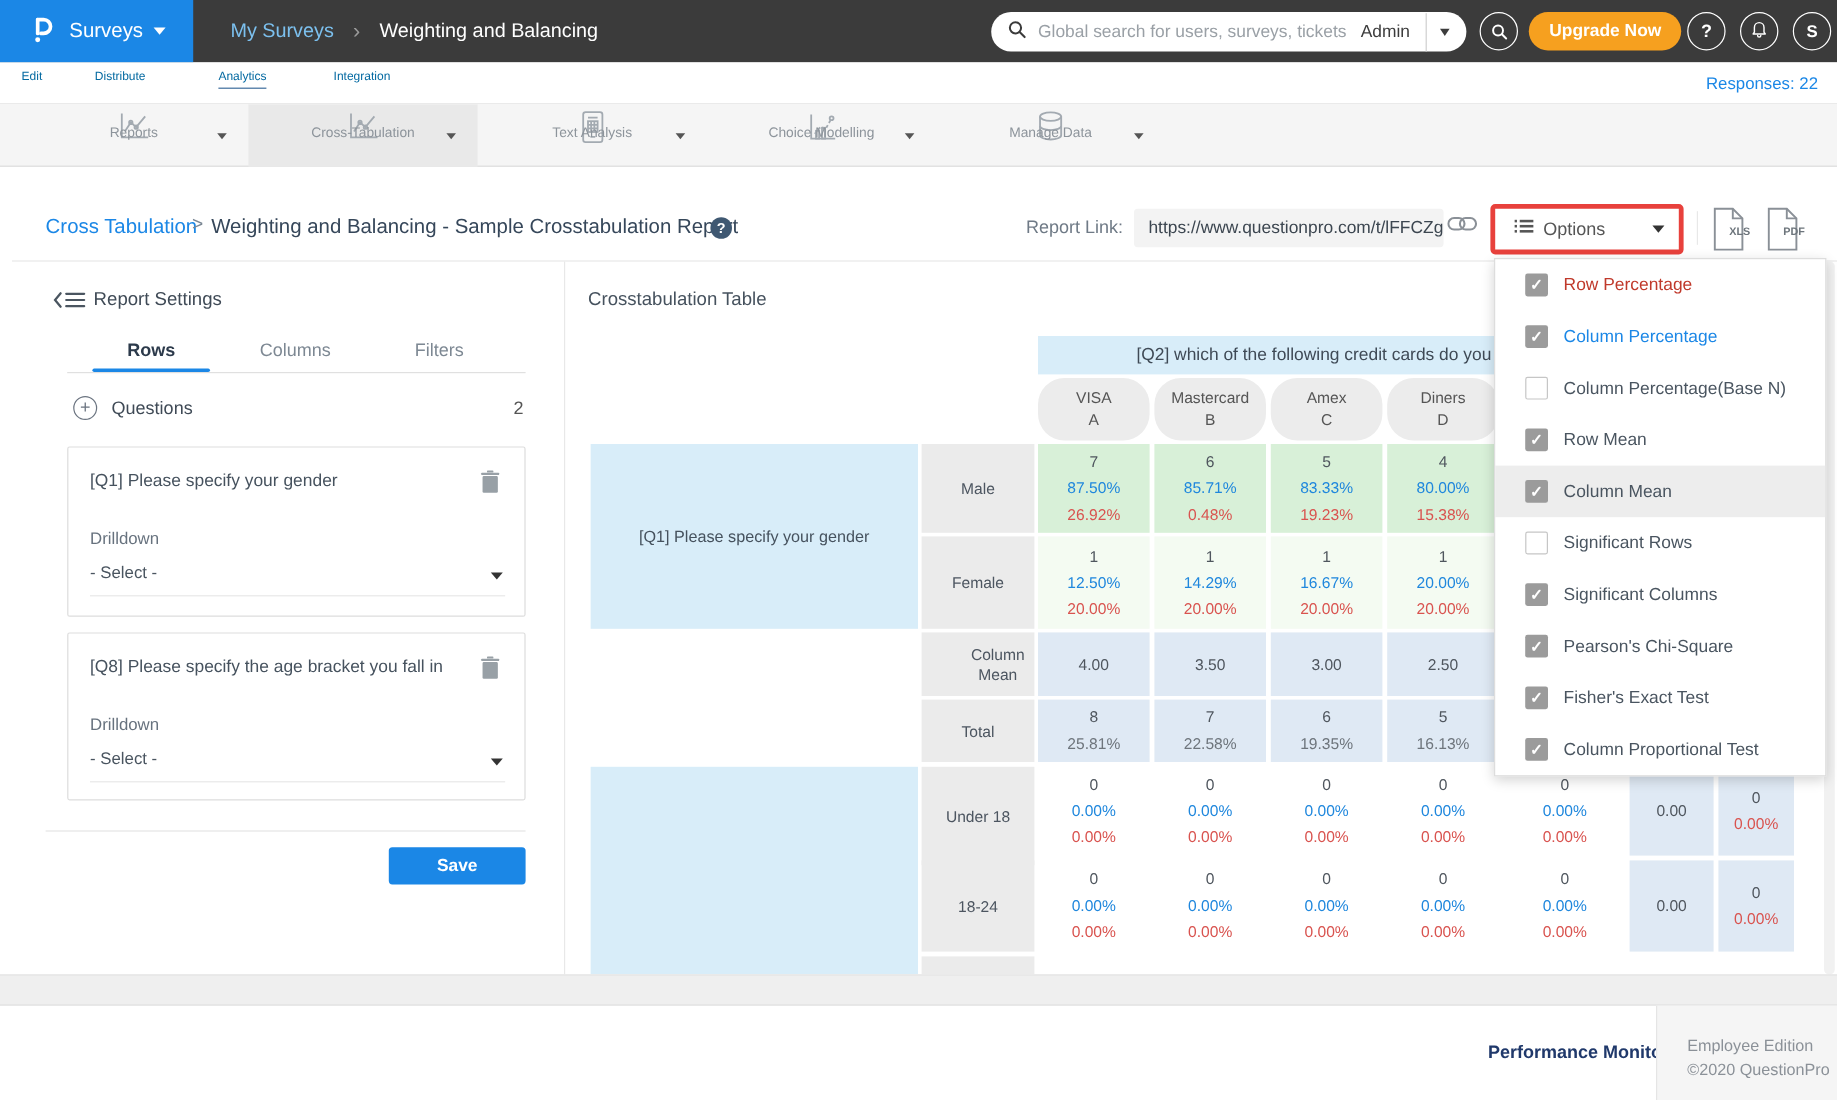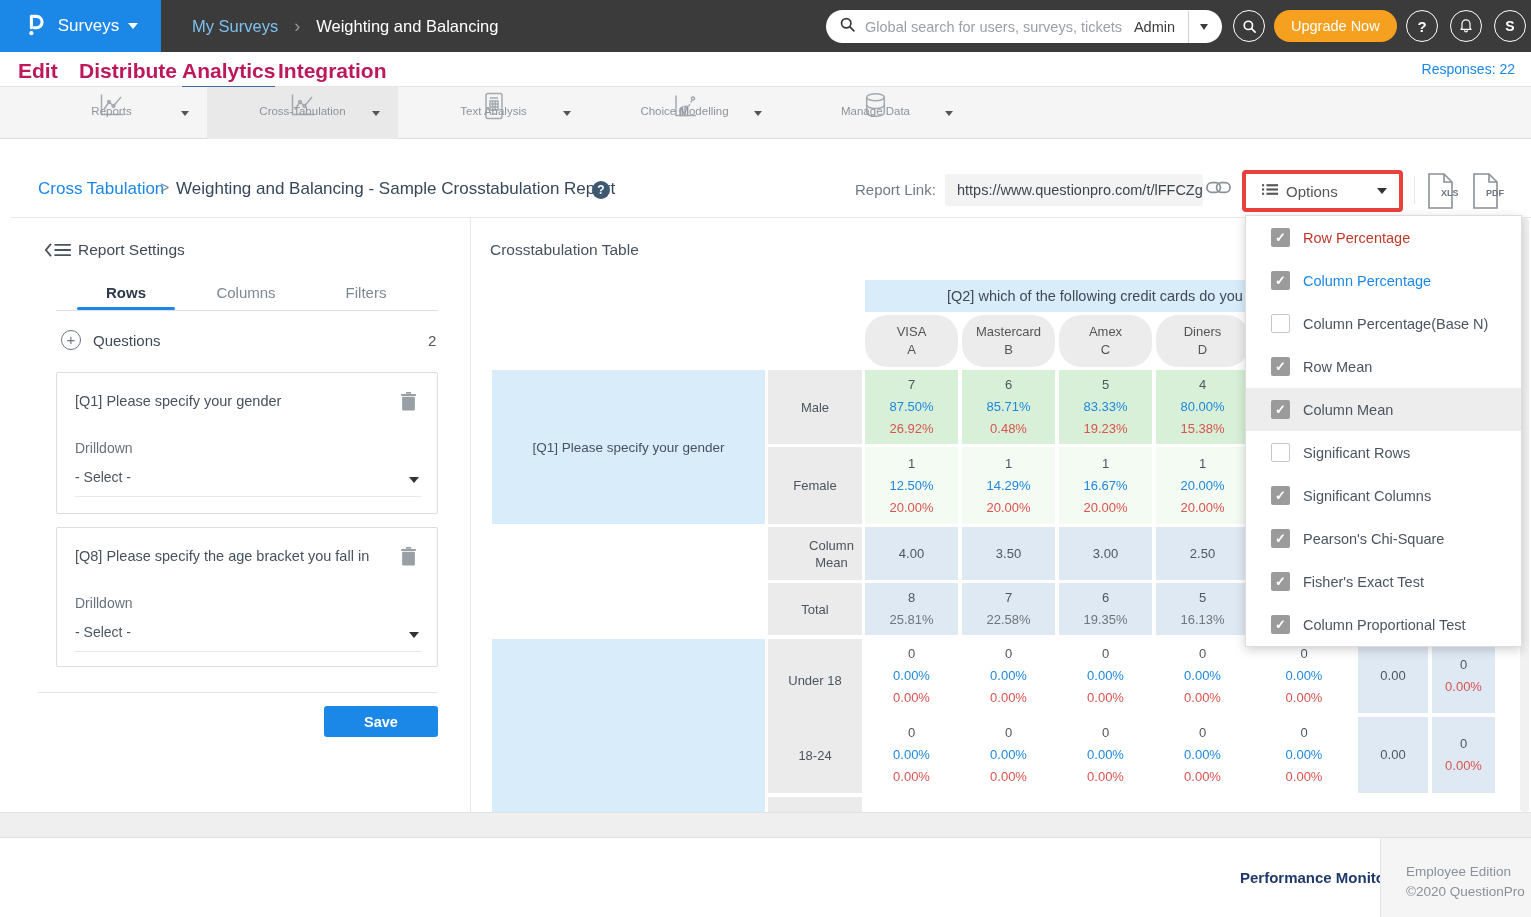--- a/index.html
+++ b/index.html
@@ -21,27 +21,27 @@
   .crumb-title { color:#ffffff; font-size:16.5px; }
   .search-pill { left:826px; top:10px; width:396px; height:33px; background:#fff; border-radius:17px;
     display:flex; align-items:center; padding:0 8px 0 13px; }
   .search-pill .ph { color:#9aa0a6; font-size:14.5px; margin-left:9px; flex:1; white-space:nowrap; }
   .search-pill .scope { color:#3c3c3c; font-size:14.5px; }
   .search-pill .sep { width:1px; height:32px; background:#cfcfcf; margin:0 11px 0 13px; }
   .search-pill .caret { border-top-color:#3c3c3c; border-left-width:4.5px; border-right-width:4.5px; margin-right:6px;}
   .circle-btn { top:10px; width:32px; height:32px; border:1.5px solid #fff; border-radius:50%;
     display:flex; align-items:center; justify-content:center; color:#fff; cursor:pointer; background:transparent; }
   .upgrade { left:1274px; top:10px; height:32px; padding:0 17px; background:#f6a01f; border-radius:16px;
-    color:#fff; font-size:14.5px; font-weight:normal; display:flex; align-items:center; cursor:pointer; border:none; }
+    color:#fff; font-size:14.5px; font-weight:bold; display:flex; align-items:center; cursor:pointer; border:none; }
   .help-glyph { font-size:15px; font-weight:bold; }
   .avatar-glyph { font-size:14px; font-weight:bold; }
 
   
   .subnav { left:0; top:52px; width:1531px; height:35px; background:#fff; border-bottom:1px solid #e5e5e5; }
-  .subnav-item { position:absolute; top:7px; font-size:21px; color:#be185d; cursor:pointer;font-weight:bold; }
+  .subnav-item { position:absolute; top:7px; font-size:10px; color:#0369a1; cursor:pointer; }
   .subnav-item.active { border-bottom:1.5px solid #3e6d9c; padding-bottom:3px; }
   .responses { position:absolute; right:16px; top:9px; color:#1b87e6; font-size:14px; }
 
   
   .tabbar { left:0; top:87px; width:1531px; height:52px; background:#f5f5f5; border-bottom:1px solid #dcdcdc; }
   .tool-tab { position:absolute; top:0; width:191px; height:52px; cursor:pointer; }
   .tool-tab.active { background:#e9e9e9; }
   .tool-tab .ticon { position:absolute; left:0; right:0; top:5px; display:flex; justify-content:center; }
   .tool-tab .tlabel { position:absolute; left:0; right:0; bottom:22px; text-align:center;
     font-size:11.5px; color:#8d949b; }

